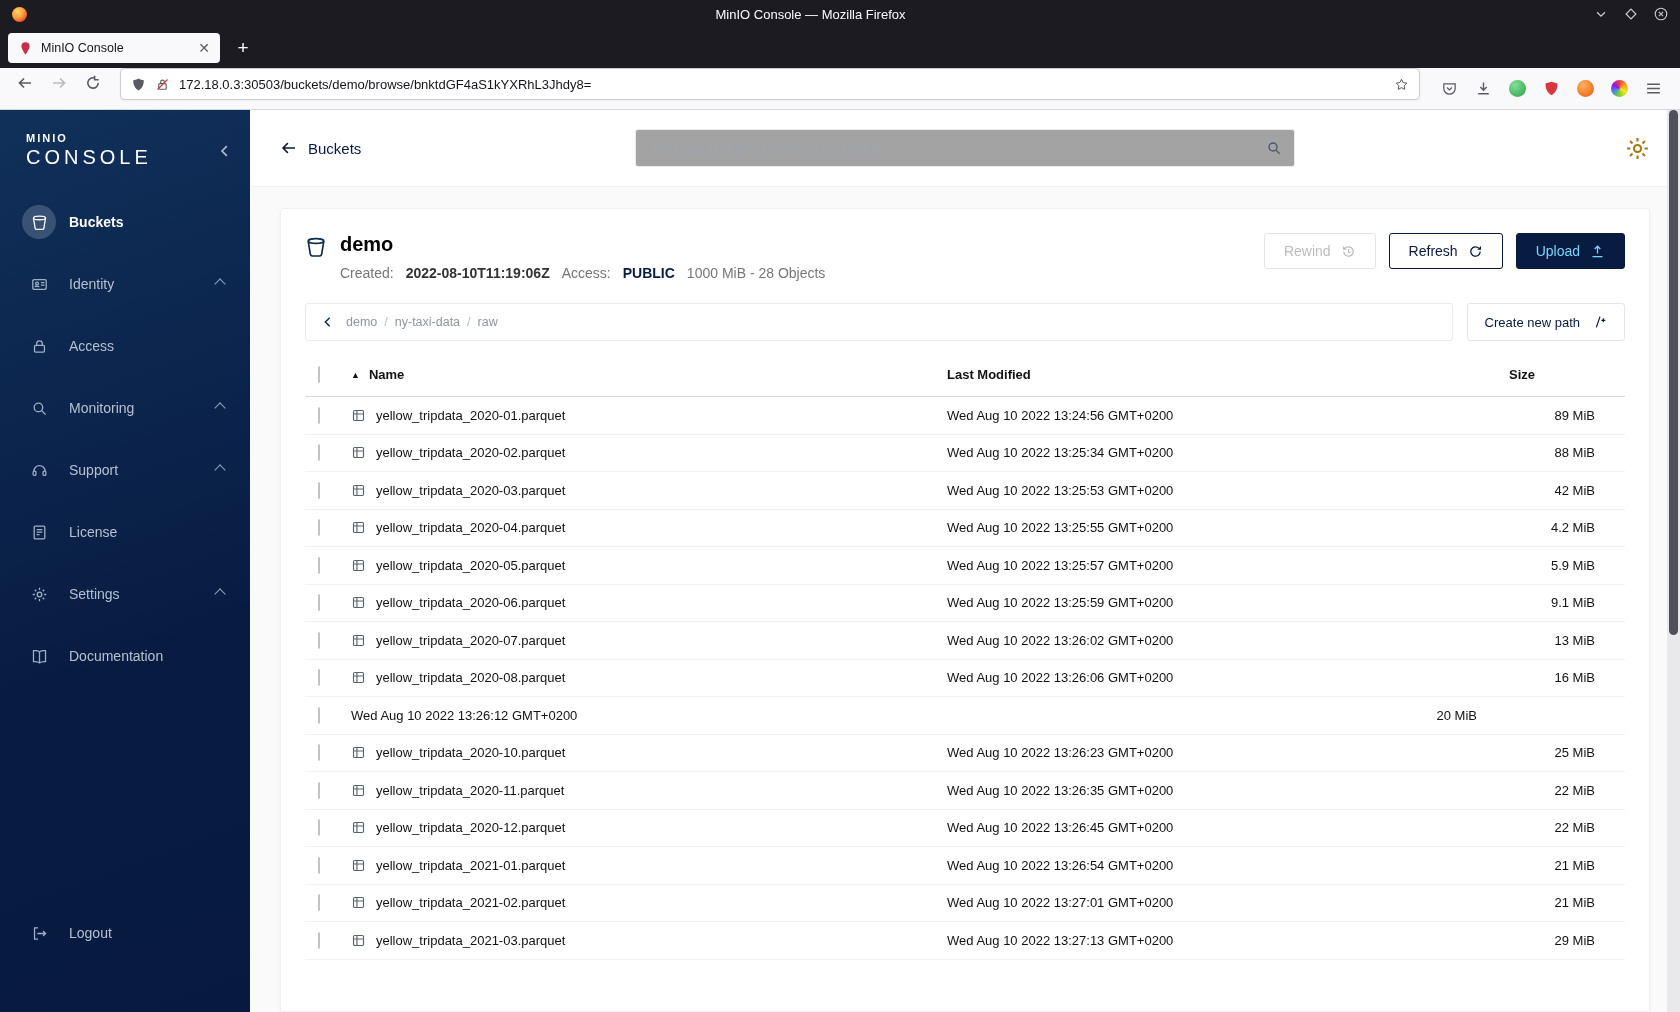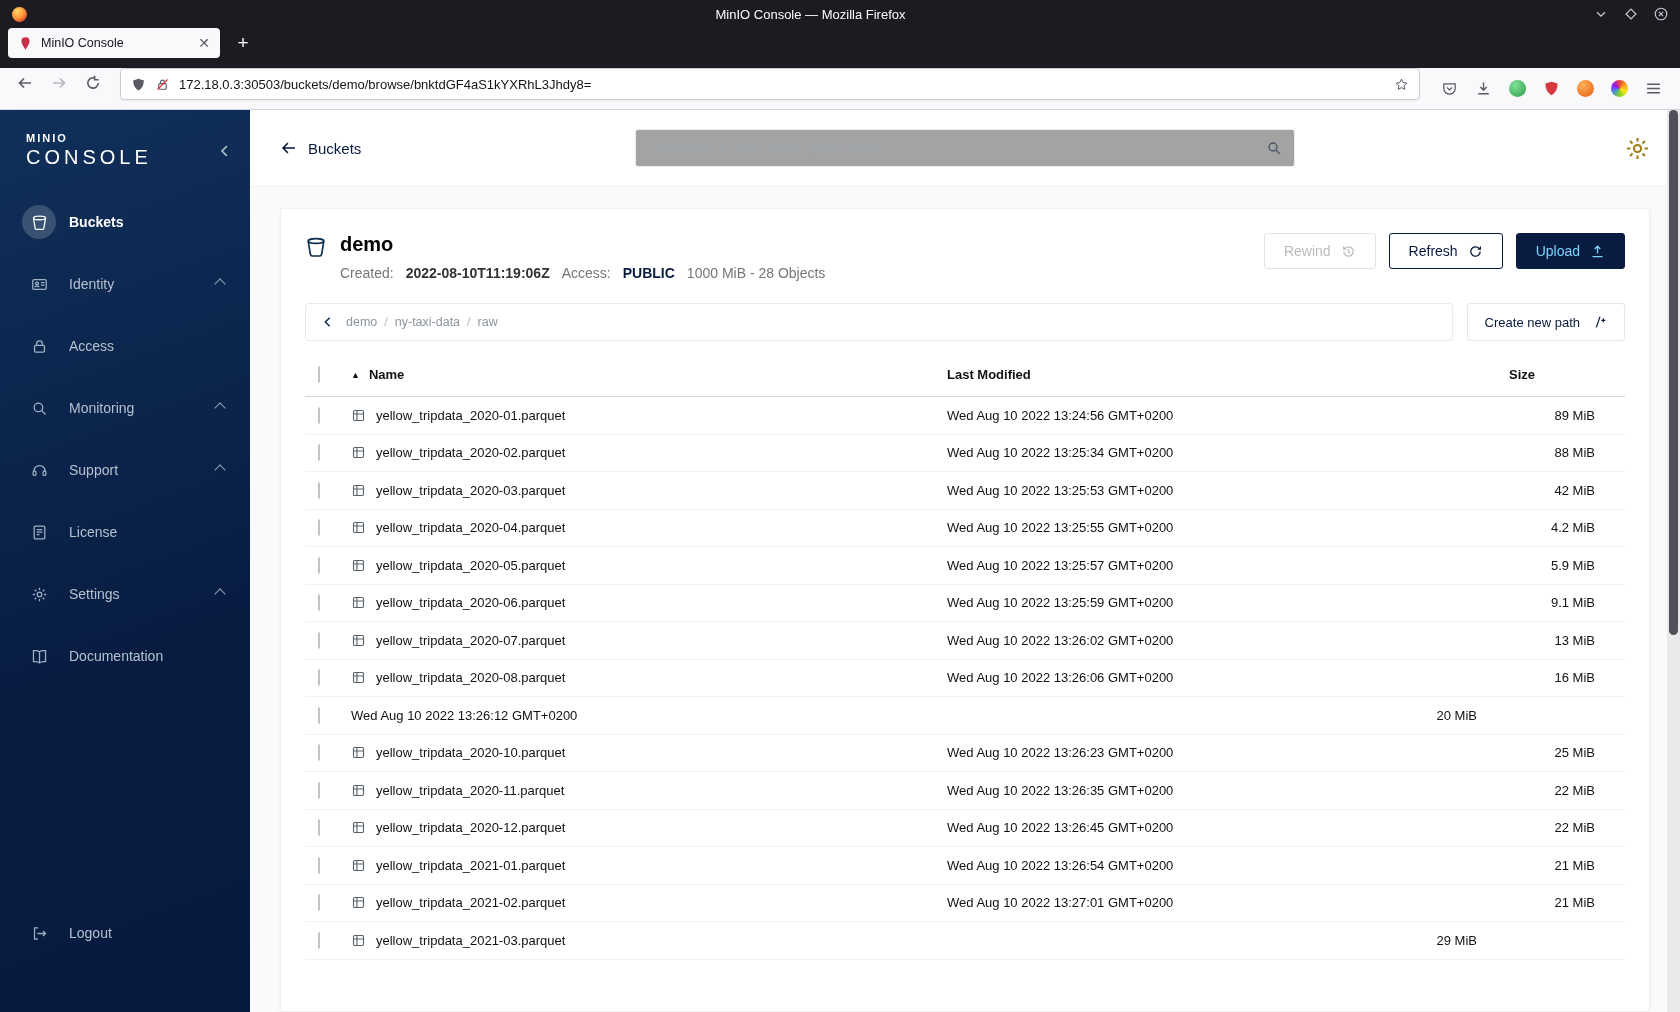--- a/index.html
+++ b/index.html
@@ -9,21 +9,21 @@
 
   
   .titlebar { height:28px; background:#1c1b22; display:flex; align-items:center; padding:0 12px; flex:0 0 auto; }
   .ff-logo { width:15px; height:15px; border-radius:50%;
              background:radial-gradient(circle at 35% 30%, #ffd567, #ff9a3c 45%, #e4552c 75%, #b5332a); }
   .tb-title { flex:1; text-align:center; color:#fbfbfe; font-size:13px; }
   .win-controls { display:flex; gap:16px; align-items:center; color:#c8c8d0; }
   .win-btn { width:14px; height:14px; display:flex; align-items:center; justify-content:center; cursor:default; }
   .win-btn svg { width:14px; height:14px; display:block; }
 
-  .tabbar { height:40px; background:#1c1b22; display:flex; padding:0 8px; gap:8px; flex:0 0 auto; }
+  .tabbar { height:40px; background:#1c1b22; display:flex; align-items:center; padding:0 8px; gap:8px; flex:0 0 auto; }
   .tab { width:212px; height:30px; background:#f9f9fb; border-radius:4px; display:flex; align-items:center;
          padding:0 6px 0 10px; gap:8px; }
   .tab-favicon svg { width:15px; height:15px; display:block; }
   .tab-label { flex:1; font-size:12.5px; color:#15141a; white-space:nowrap; overflow:hidden; }
   .tab-close { color:#5b5b66; width:20px; height:20px; display:flex; align-items:center; justify-content:center;
                font-size:14px; border-radius:4px; }
   .newtab { color:#fbfbfe; font-size:19px; width:30px; height:30px; display:flex; align-items:center; justify-content:center; border-radius:4px; }
 
   .navbar { height:42px; background:#f9f9fb; display:flex; padding:0 10px; gap:4px;
             border-bottom:1px solid #d4d4dc; flex:0 0 auto; }
@@ -651,20 +651,21 @@
     <span><span class="cb"></span></span>
     <span class="cell-name">
       <span class="file-icon">
         <svg viewBox="0 0 24 24" fill="none" stroke="currentColor" stroke-width="1.8">
                         <rect x="4" y="4" width="16" height="16" rx="2"></rect>
                         <path d="M9.5 4v16M4 9.5h16"></path>
                       </svg>
       </span>
       <span>yellow_tripdata_2021-03.parquet</span>
     </span>
+    <span class="cell-mod">Wed Aug 10 2022 13:27:13 GMT+0200</span>
     <span class="cell-size">29 MiB</span>
   </div>
 </div>
           </div>
 
         </div>
       </div>
     </div>
   </div>
 

